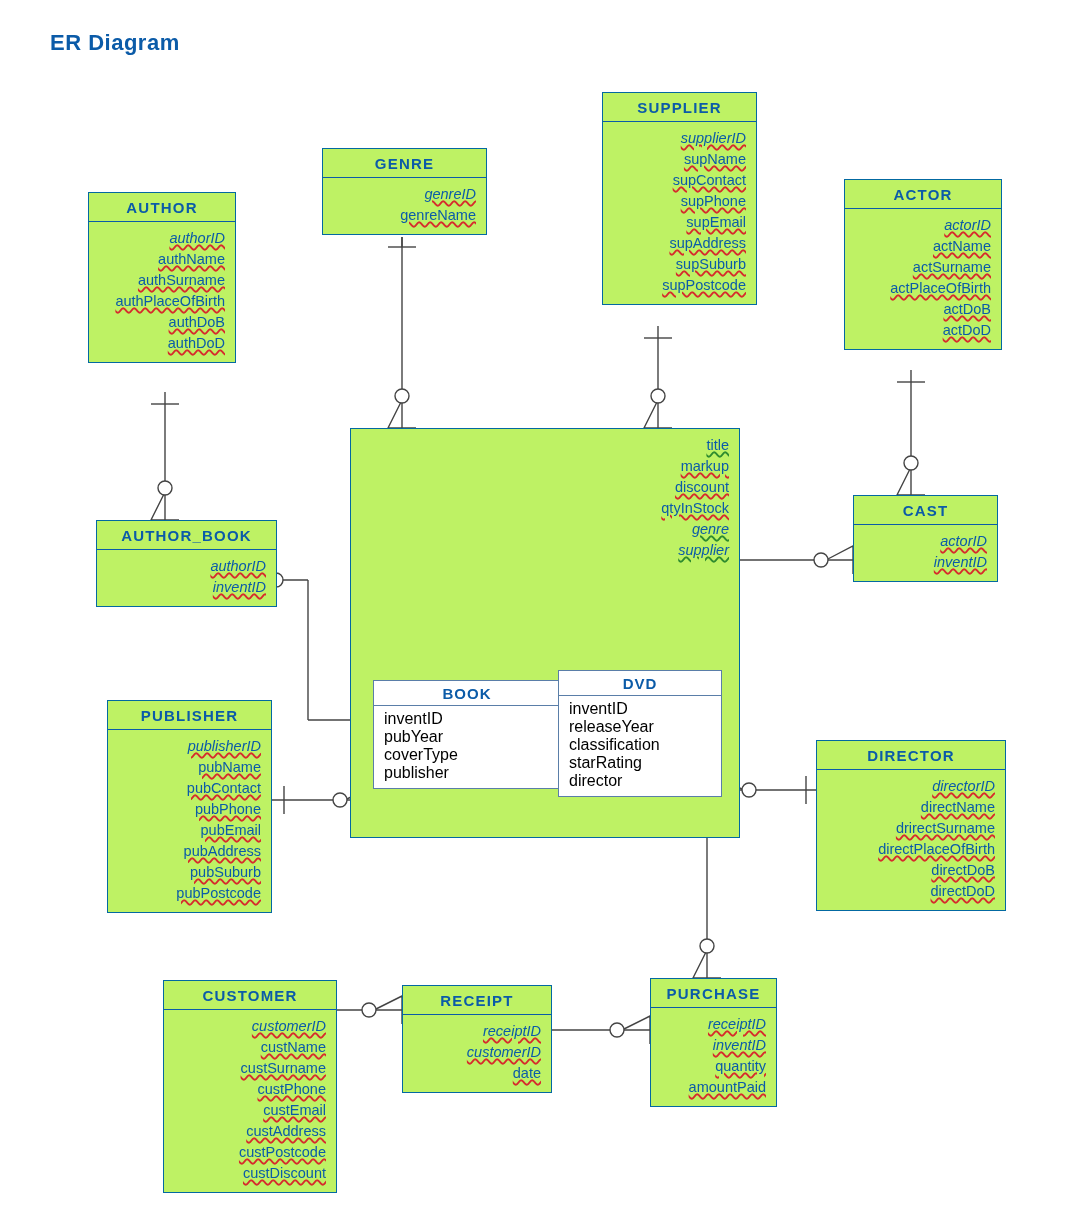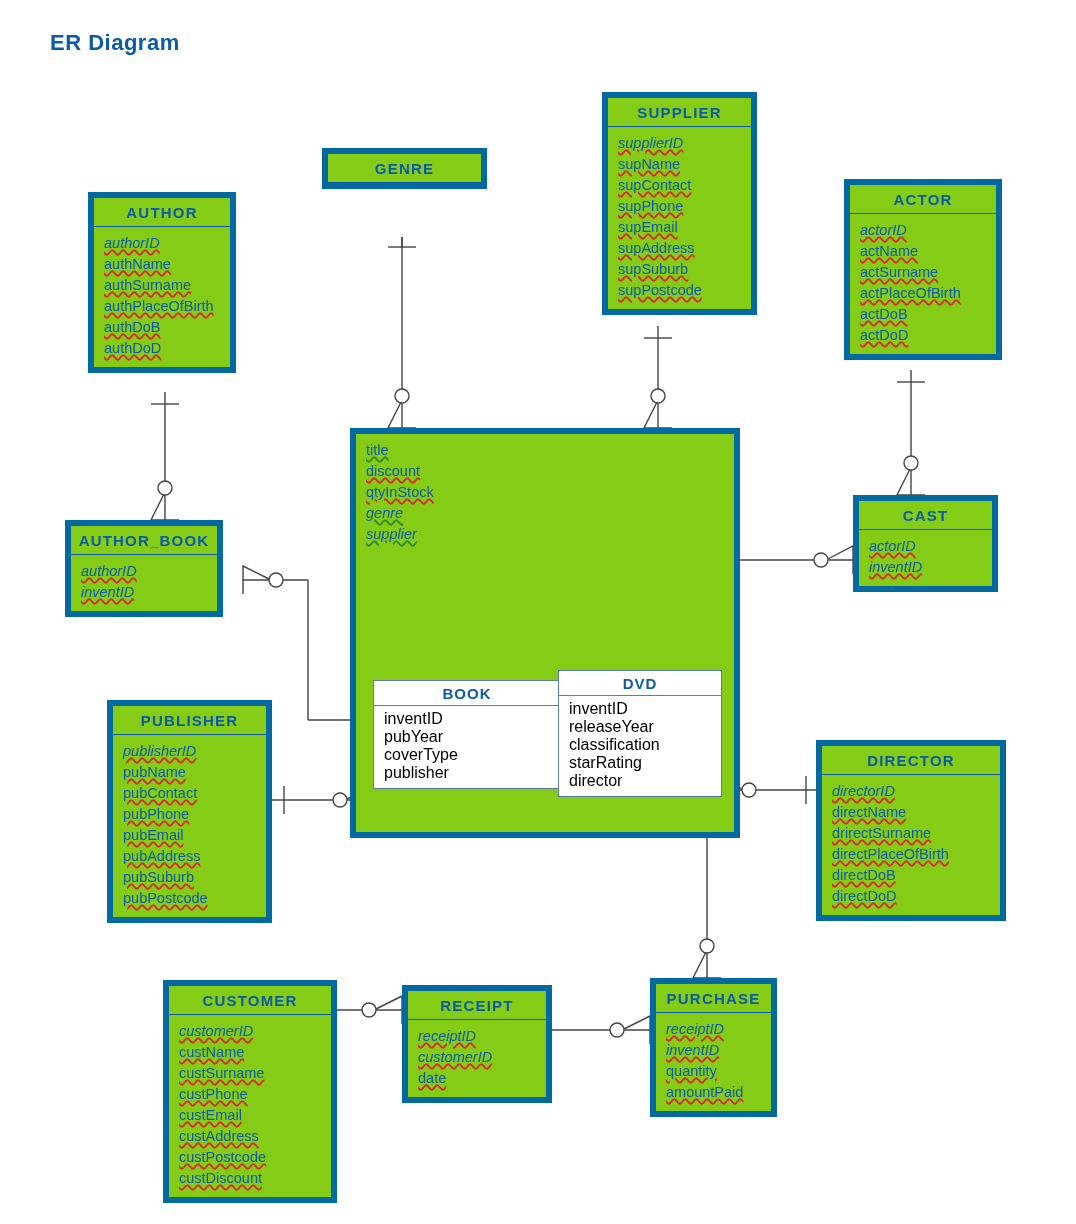--- a/index.html
+++ b/index.html
@@ -1,21 +1,21 @@
 <!DOCTYPE html>
 <html><head>
 <meta charset="utf-8">
 <style>
   html,body{margin:0;padding:0;background:#fff;font-family:Arial,Helvetica,sans-serif;}
   #canvas{position:relative;width:1076px;height:1224px;background:#fff;}
   .page-title{position:absolute;color:#0b5ba8;font-weight:bold;font-size:22px;letter-spacing:.5px;}
-  .entity{position:absolute;border:6px solid #0369a1;background:#84cc16;box-sizing:border-box;}
+  .entity{position:absolute;border:1px solid #0369a1;background:#bef264;box-sizing:border-box;}
   .entity .hdr{border-bottom:1px solid #0b5ba8;text-align:center;color:#0b5ba8;
                font-size:15px;letter-spacing:1.2px;padding:6px 4px 5px;font-weight:600;}
-  .entity .body{padding:6px 10px 8px;}
+  .entity .body{padding:6px 10px 8px;text-align:right;}
   .entity .attr{color:#0b5ba8;font-size:14.5px;line-height:1.45;white-space:nowrap;}
   .entity .pk{font-style:italic;}
   .entity .uline{text-decoration:underline;text-decoration-color:#d62c2c;text-decoration-thickness:2px;}
   .entity .redsquig{text-decoration:underline wavy #d62c2c;text-decoration-thickness:1.5px;}
   .entity .greensquig{text-decoration:underline wavy #2e8b2e;text-decoration-thickness:1.5px;}
   .sub{position:absolute;border:1px solid #5a7ea8;background:#fff;box-sizing:border-box;}
   .sub .hdr{border-bottom:1px solid #5a7ea8;text-align:center;color:#0b5ba8;
             font-size:15px;letter-spacing:1px;padding:4px 4px 3px;font-weight:600;}
   .sub .body{padding:4px 10px 6px;}
   svg.rel{position:absolute;top:0;left:0;width:1076px;height:1224px;pointer-events:none;}
@@ -95,20 +95,24 @@
         <div class="attr"><span class="uline redsquig pk">authorID</span></div>
         <div class="attr"><span class="redsquig">authName</span></div>
         <div class="attr"><span class="redsquig">authSurname</span></div>
         <div class="attr"><span class="redsquig">authPlaceOfBirth</span></div>
         <div class="attr"><span class="redsquig">authDoB</span></div>
         <div class="attr"><span class="redsquig">authDoD</span></div>
       </div>
   </div>
   <div class="entity" style="left:322px;top:148px;width:165px">
     <div class="hdr">GENRE</div>
+    <div class="body">
+        <div class="attr"><span class="uline redsquig pk">genreID</span></div>
+        <div class="attr"><span class="redsquig">genreName</span></div>
+      </div>
   </div>
   <div class="entity" style="left:602px;top:92px;width:155px">
     <div class="hdr">SUPPLIER</div>
     <div class="body">
         <div class="attr"><span class="uline redsquig pk">supplierID</span></div>
         <div class="attr"><span class="redsquig">supName</span></div>
         <div class="attr"><span class="redsquig">supContact</span></div>
         <div class="attr"><span class="redsquig">supPhone</span></div>
         <div class="attr"><span class="redsquig">supEmail</span></div>
         <div class="attr"><span class="redsquig">supAddress</span></div>
@@ -120,30 +124,31 @@
     <div class="hdr">ACTOR</div>
     <div class="body">
         <div class="attr"><span class="uline redsquig pk">actorID</span></div>
         <div class="attr"><span class="redsquig">actName</span></div>
         <div class="attr"><span class="redsquig">actSurname</span></div>
         <div class="attr"><span class="redsquig">actPlaceOfBirth</span></div>
         <div class="attr"><span class="redsquig">actDoB</span></div>
         <div class="attr"><span class="redsquig">actDoD</span></div>
       </div>
   </div>
-  <div class="entity" style="left:65px;top:520px;width:158px">
+  <div class="entity" style="left:96px;top:520px;width:181px">
     <div class="hdr">AUTHOR_BOOK</div>
     <div class="body">
         <div class="attr"><span class="uline redsquig pk">authorID</span></div>
         <div class="attr"><span class="uline redsquig pk">inventID</span></div>
       </div>
   </div>
   <div class="entity" style="left:350px;top:428px;width:390px;height:410px">
     <div class="body">
         <div class="attr"><span class="greensquig">title</span></div>
+        <div class="attr"><span class="redsquig">markup</span></div>
         <div class="attr"><span class="redsquig">discount</span></div>
         <div class="attr"><span class="redsquig">qtyInStock</span></div>
         <div class="attr"><span class="greensquig pk">genre</span></div>
         <div class="attr"><span class="greensquig pk">supplier</span></div>
       </div>
   </div>
   <div class="sub" style="left:373px;top:680px;width:188px">
     <div class="hdr">BOOK</div>
     <div class="body">
         <div class="attr"><span class="uline redsquig pk">inventID</span></div>

